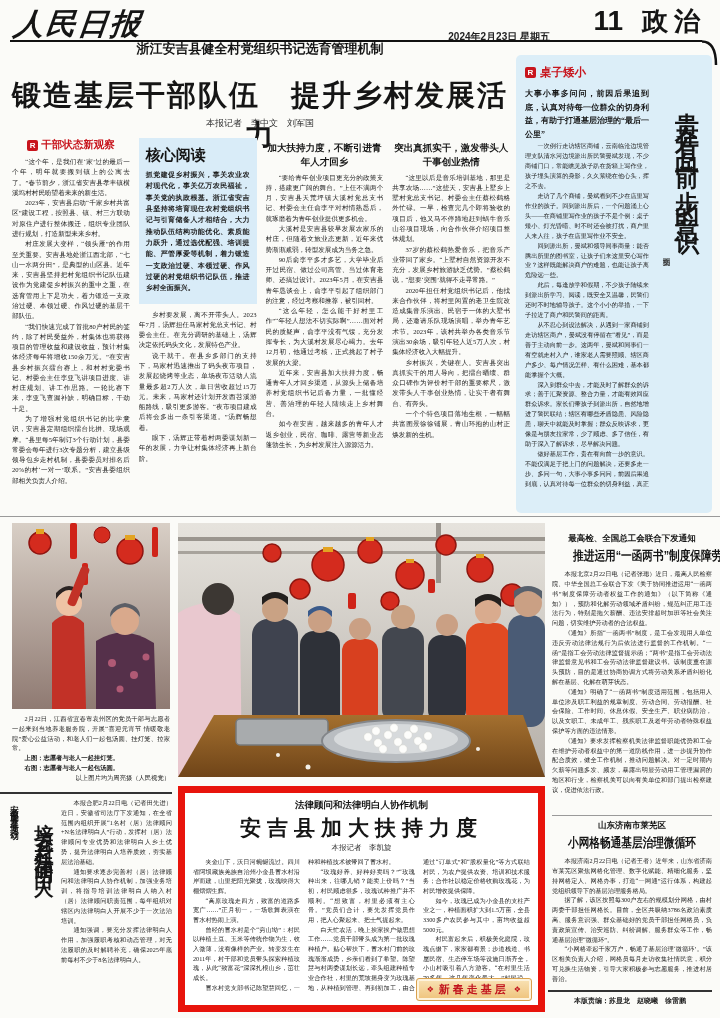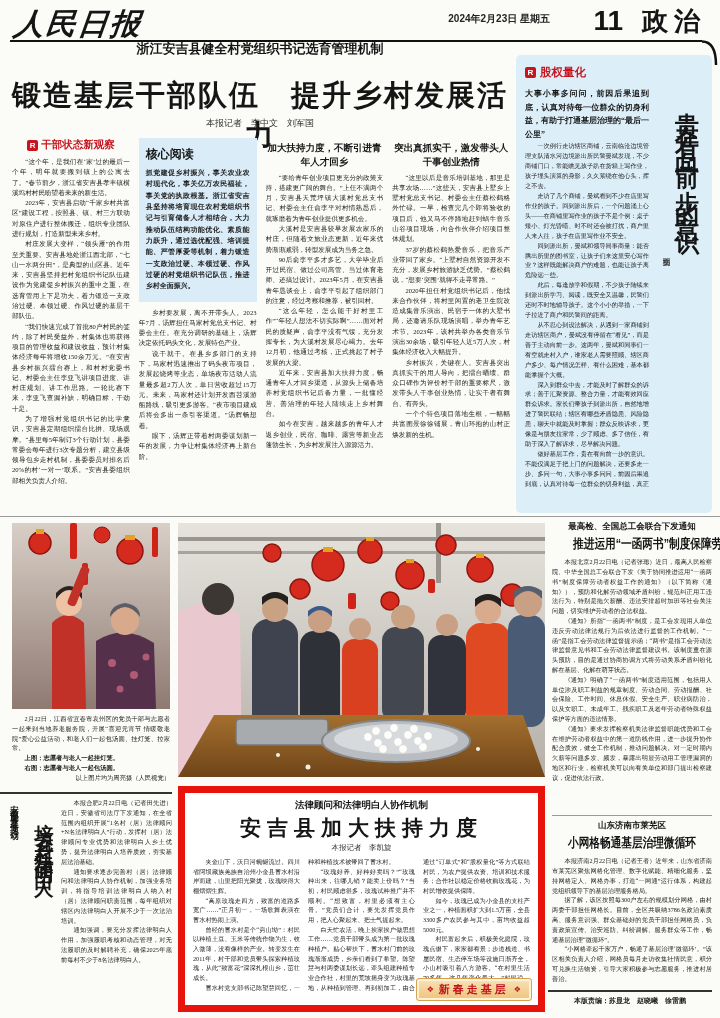--- a/index.html
+++ b/index.html
@@ -3,21 +3,21 @@
 <meta charset="utf-8">
 <style>
   html,body{margin:0;padding:0;background:#d9d9d9;}
   .page{position:relative;width:720px;height:1018px;background:#fbfbf8;overflow:hidden;
         font-family:"Liberation Serif","DejaVu Serif",serif;color:#151515;}
   .abs{position:absolute;}
 
   
   .masthead{left:14px;top:4px;font-size:30px;font-weight:900;font-style:italic;
             font-family:"DejaVu Serif",serif;letter-spacing:2px;transform:skewX(-6deg);}
-  .hdr-date{right:170px;top:12px;font-size:10px;font-weight:700;
+  .hdr-date{right:170px;top:30px;font-size:10px;font-weight:700;
             font-family:"Liberation Sans",sans-serif;color:#222;}
   .hdr-page{right:14px;top:4px;display:flex;align-items:baseline;gap:19px;}
   .hdr-num{font-size:28px;font-weight:900;font-family:"Liberation Sans",sans-serif;}
   .hdr-sec{font-size:26px;font-weight:900;letter-spacing:6px;}
   .hdr-rule{left:10px;top:40px;width:692px;border-top:2.5px solid #111;}
   .hdr-curve{right:2px;top:40px;}
 
   
   .lead-kicker{left:12px;top:40px;width:496px;text-align:center;font-size:13px;font-weight:800;
                font-family:"Liberation Sans",sans-serif;}
@@ -28,21 +28,21 @@
   .lcol{flex:1;overflow:hidden;}
   .tagline{color:#c8151d;font-weight:800;font-size:10.5px;display:flex;align-items:center;
            justify-content:center;gap:3px;margin-bottom:5px;font-family:"Liberation Sans",sans-serif;}
   .rlogo{display:inline-block;width:11px;height:11px;background:#c8151d;color:#fff;font-size:8px;
          font-weight:900;text-align:center;line-height:11px;border-radius:2px;
          font-family:"Liberation Sans",sans-serif;flex:0 0 auto;}
   .subhead{font-weight:800;font-size:9.5px;text-align:center;line-height:1.45;margin:3px 0 4px;
            font-family:"Liberation Sans",sans-serif;}
   .bodytext p{font-size:6.6px;line-height:1.56;text-align:justify;text-indent:2em;margin:0;color:#222;}
   .corebox{background:#d9ecf8;padding:8px 7px 9px;margin-bottom:6px;}
-  .core-title{font-weight:800;font-size:12px;margin-bottom:5px;font-family:"Liberation Sans",sans-serif;}
+  .core-title{font-weight:800;font-size:15px;margin-bottom:5px;font-family:"Liberation Sans",sans-serif;}
   .core-body{font-size:7px;line-height:1.62;text-align:justify;font-weight:600;color:#1d1d1d;}
 
   
   .sidebar{left:516px;top:55px;width:196px;height:458px;background:#dceef8;border-radius:5px;
            padding:10px 9px 8px;box-sizing:border-box;}
   .sb-head{color:#c8151d;font-weight:800;font-size:11.5px;display:flex;align-items:center;gap:4px;
            margin-bottom:7px;font-family:"Liberation Sans",sans-serif;}
   .sb-flex{display:flex;height:404px;}
   .sb-left{flex:1;padding-right:6px;overflow:hidden;display:flex;flex-direction:column;}
   .sb-intro{font-size:8px;font-weight:700;line-height:1.7;text-align:justify;}
@@ -161,21 +161,21 @@
       <p>37岁的蔡松鹤热爱音乐，把音乐产业带回了家乡。“上墅村自然资源开发不充分，发展乡村旅游缺乏优势。”蔡松鹤说，“想要‘突围’就得不走寻常路。”</p>
       <p>2020年担任村党组织书记后，他找来合作伙伴，将村里闲置的老卫生院改造成集音乐演出、民宿于一体的大墅书局，还邀请乐队现场演唱，举办青年艺术节。2023年，该村共举办各类音乐节演出30余场，吸引年轻人近5万人次，村集体经济收入大幅提升。</p>
       <p>乡村振兴，关键在人。安吉县突出真抓实干的用人导向，把擂台晒绩、群众口碑作为评价村干部的重要标尺，激发带头人干事创业热情，让实干者有舞台、有奔头。</p>
       <p>一个个特色项目落地生根，一幅幅共富图景徐徐铺展，青山环抱的山村正焕发新的生机。</p>
     </div>
   </div>
 
   <div class="abs sidebar">
     <div class="sb-head">
       <span class="rlogo">R</span>
-      <span>股权量化</span>
+      <span>桌子矮小</span>
     </div>
     <div class="sb-flex">
       <div class="sb-left">
         <div class="sb-intro">大事小事多问问，前因后果追到底，认真对待每一位群众的切身利益，有助于打通基层治理的“最后一公里”</div>
         <div class="sb-body">
           <p>一次例行走访辖区商铺，云南临沧边境管理支队清水河边境派出所民警晏斌发现，不少商铺门口，常能瞧见孩子趴在货箱上写作业，孩子埋头演算的身影，久久萦绕在他心头，挥之不去。</p>
           <p>走访了几个商铺，晏斌看到不少在店里写作业的孩子。回到派出所后，一个问题涌上心头——在商铺里写作业的孩子不是个例：桌子矮小、灯光昏暗、时不时还会被打扰，商户里人来人往，孩子在店里写作业不安全。</p>
           <p>回到派出所，晏斌和领导同事商量：能否腾出所里的图书室，让孩子们来这里安心写作业？这样既能解决商户的难题，也能让孩子离危险远一些。</p>
           <p>此后，每逢放学和假期，不少孩子陆续来到派出所学习、阅读，既安全又温馨，民警们还时不时地辅导孩子。这个小小的举措，一下子拉近了商户和民警间的距离。</p>
           <p>从不忍心到设法解决，从遇到一家商铺到走访辖区商户，晏斌没有停留在“看见”，而是善于主动向前一步。这两年，晏斌和同事们一有空就走村入户，谁家老人需要照顾、辖区商户多少、每户情况怎样、有什么困难，基本都能掌握个大概。</p>
@@ -300,21 +300,21 @@
       <circle cx="245" cy="224" r="4.2"></circle>
         <circle cx="198" cy="208" r="4.2"></circle>
         <circle cx="236" cy="206" r="4.2"></circle>
       <circle cx="216" cy="205" r="4.2"></circle>
     </g>
     <circle cx="100" cy="232" r="2" fill="#f2efe8"></circle>
       <circle cx="300" cy="226" r="2" fill="#f2efe8"></circle>
     <circle cx="130" cy="244" r="2.5" fill="#f2efe8"></circle>
   </svg>
 
-  <div class="abs" style="left:552px;top:521px;width:160px;">
+  <div class="abs" style="left:552px;top:533px;width:160px;">
     <div class="a-kicker">最高检、全国总工会联合下发通知</div>
     <div class="a-headline"><span class="squeeze">推进运用“一函两书”制度保障劳动者权益</span></div>
     <div class="a-body">
       <p>本报北京2月22日电（记者张璁）近日，最高人民检察院、中华全国总工会联合下发《关于协同推进运用“一函两书”制度保障劳动者权益工作的通知》（以下简称《通知》），预防和化解劳动领域矛盾纠纷，规范纠正用工违法行为，特别是拖欠薪酬、违法安排超时加班等社会关注问题，切实维护劳动者的合法权益。</p>
       <p>《通知》所指“一函两书”制度，是工会发现用人单位违反劳动法律法规行为后依法进行监督的工作机制。“一函”是指工会劳动法律监督提示函；“两书”是指工会劳动法律监督意见书和工会劳动法律监督建议书。该制度重在源头预防，目的是通过协商协调方式将劳动关系矛盾纠纷化解在基层、化解在萌芽状态。</p>
       <p>《通知》明确了“一函两书”制度适用范围，包括用人单位涉及职工利益的规章制度、劳动合同、劳动报酬、社会保险、工作时间、休息休假、安全生产、职业病防治，以及女职工、未成年工、残疾职工及老年劳动者特殊权益保护等方面的违法情形。</p>
       <p>《通知》要求发挥检察机关法律监督职能优势和工会在维护劳动者权益中的第一道防线作用，进一步提升协作配合质效，健全工作机制，推动问题解决。对一定时期内欠薪等问题多发、频发，暴露出明显劳动用工管理漏洞的地区和行业，检察机关可以向有关单位和部门提出检察建议，促进依法行政。</p>
     </div>
   </div>
 

